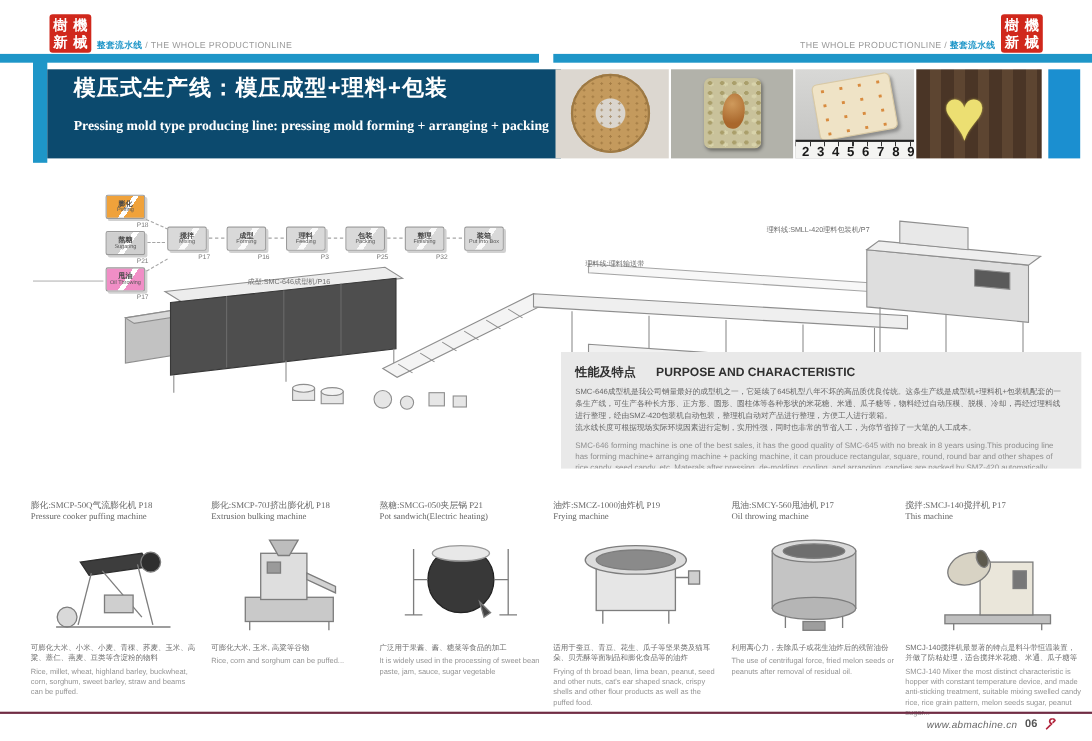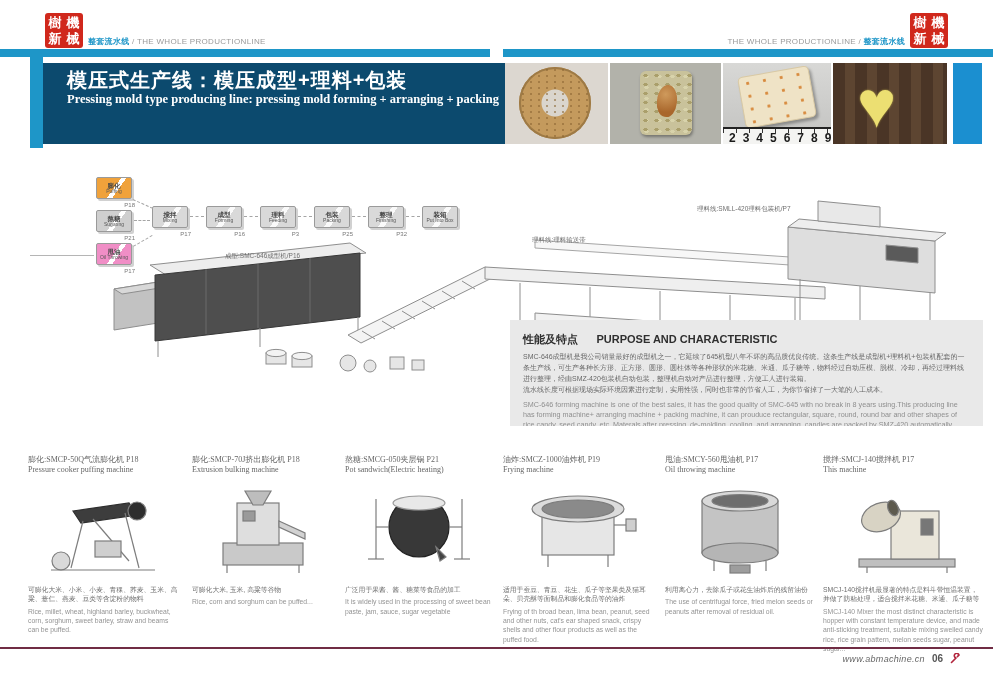--- a/index.html
+++ b/index.html
@@ -12,21 +12,21 @@
         color:#fff;font-weight:bold;font-size:13px;line-height:15px;padding:1px;box-sizing:border-box;}
   .hdr-txt{position:absolute;font-size:8px;color:#9a9a9a;letter-spacing:.3px;white-space:nowrap;}
   .hdr-zh{color:#1e96c8;font-weight:bold;}
   .tealbar{position:absolute;background:#1e96c8;height:8px;top:49px;}
 
   
   .vbar{position:absolute;left:30px;top:55px;width:13px;height:93px;background:#1e96c8;}
   .title-block{position:absolute;left:43px;top:63px;width:467px;height:81px;background:#0c4a6e;
                color:#fff;padding:6px 0 0 24px;box-sizing:border-box;overflow:hidden;}
   .tb-zh-main{font-size:20px;font-weight:bold;letter-spacing:1px;line-height:1.1;}
-  .tb-en-main{font-family:"Liberation Serif",serif;font-size:12.5px;font-weight:bold;margin-top:1px;}
+  .tb-en-main{font-family:"Liberation Serif",serif;font-size:12.5px;font-weight:bold;margin-top:16px;}
   .tb-zh-sub{font-size:15px;font-weight:bold;margin-top:2px;}
   .tb-en-sub{font-family:"Liberation Serif",serif;font-size:11.5px;font-weight:bold;margin-top:2px;}
 
   
   .food{position:absolute;top:63px;height:81px;overflow:hidden;}
   .ring{position:absolute;left:14px;top:4px;width:72px;height:72px;border-radius:50%;
         background:radial-gradient(circle at 50% 50%, #dad5cd 0 13px, #c49a5d 14px 35px, #a87f46 36px);
         box-shadow:inset 0 0 0 2px #9e7a45;}
   .ring-dots{position:absolute;inset:0;border-radius:50%;
         background-image:radial-gradient(#8a6532 1.3px, transparent 1.4px);background-size:8px 6px;opacity:.55;}

